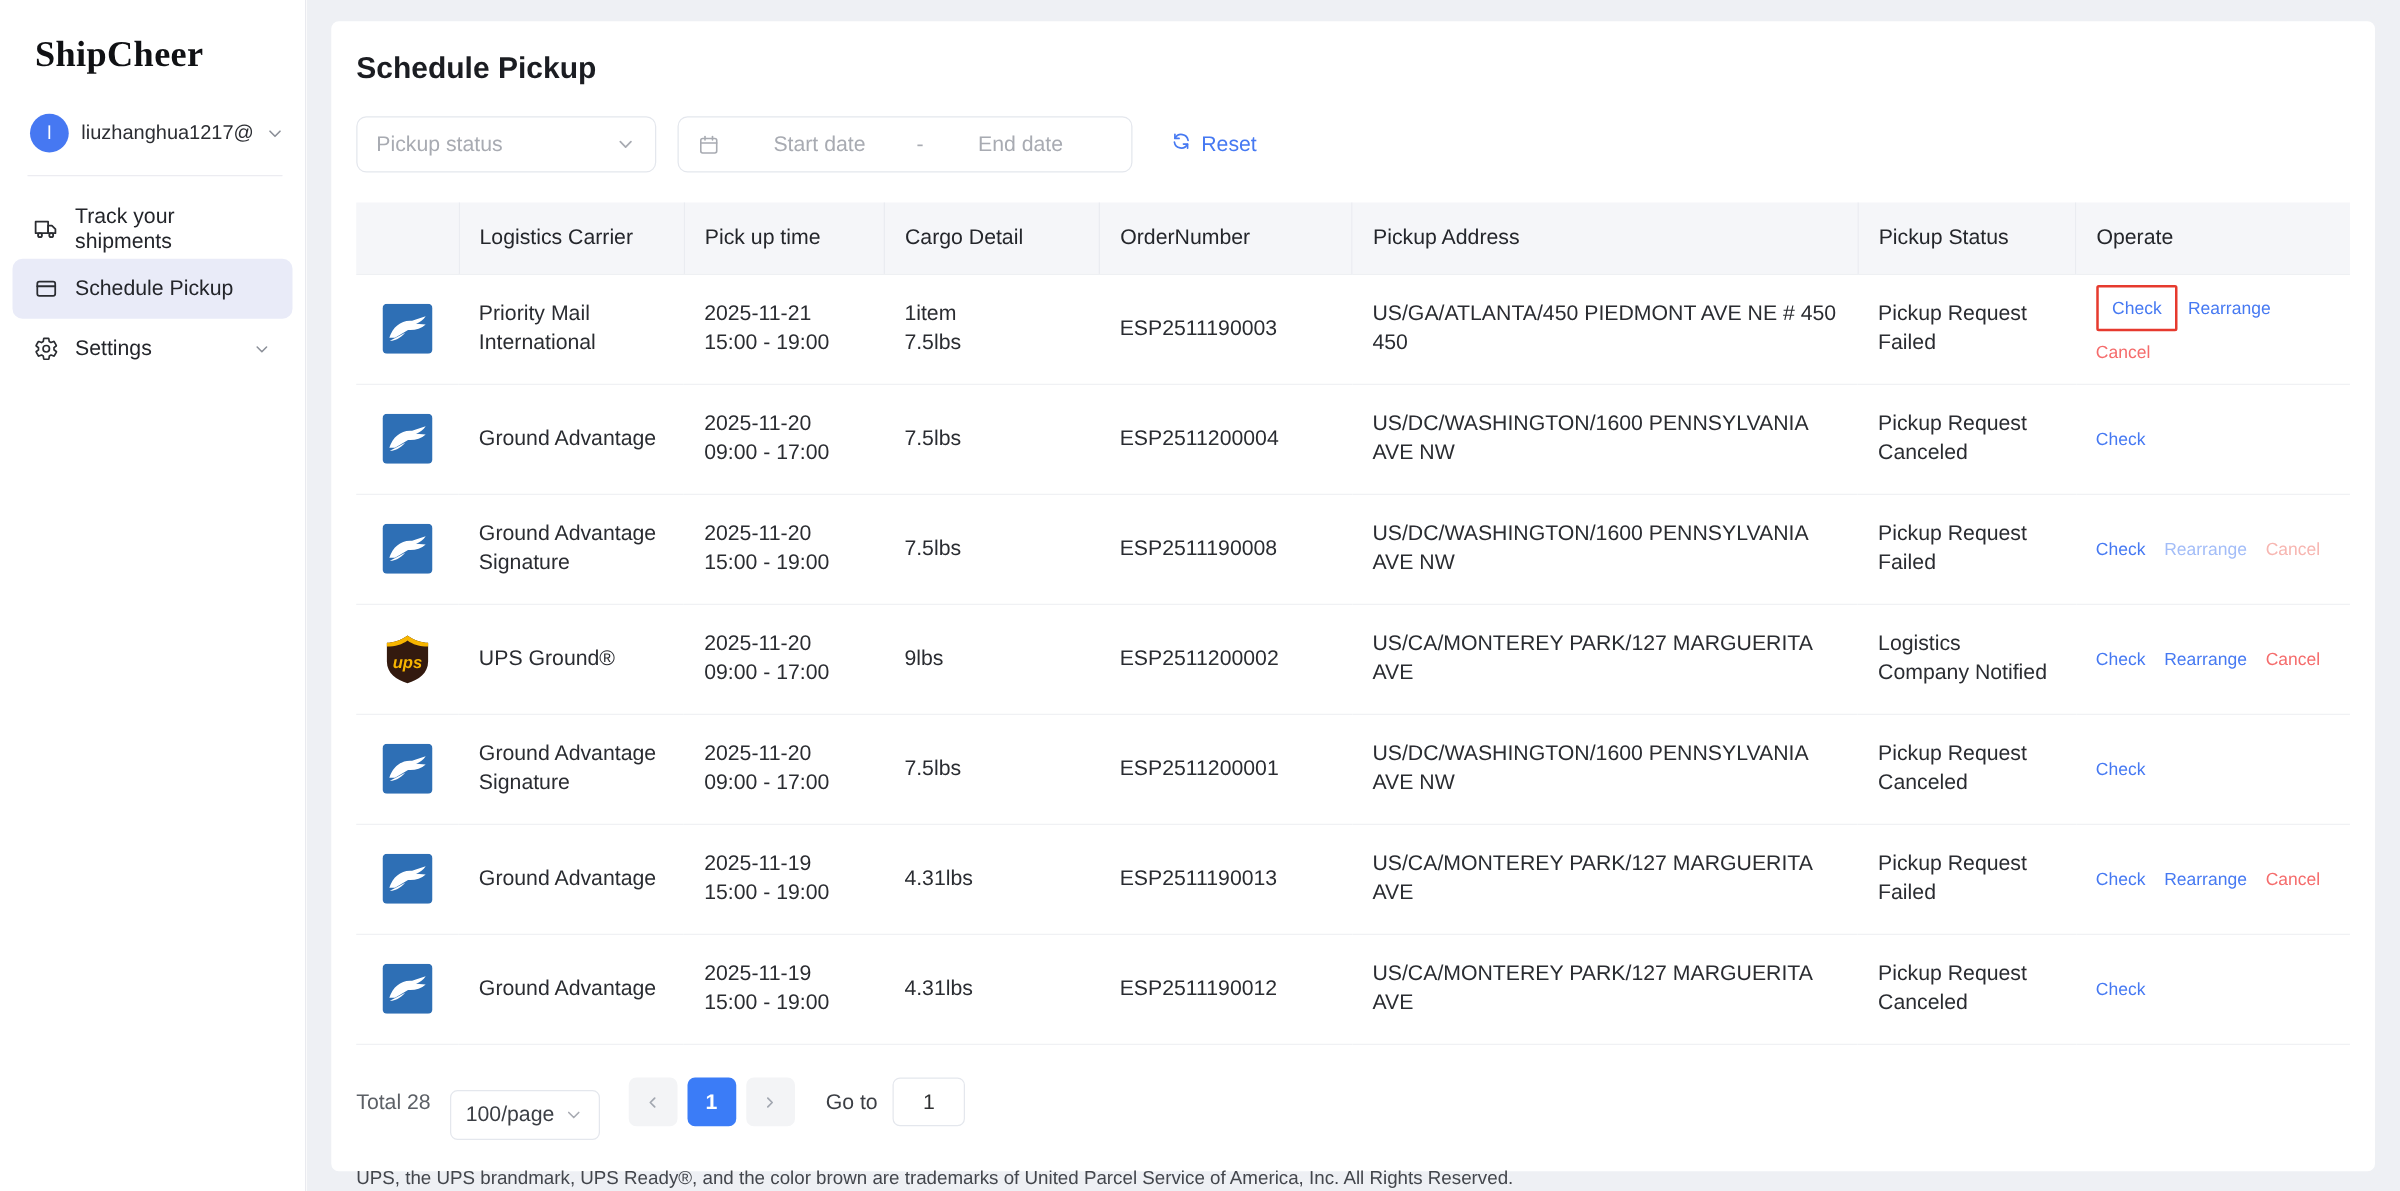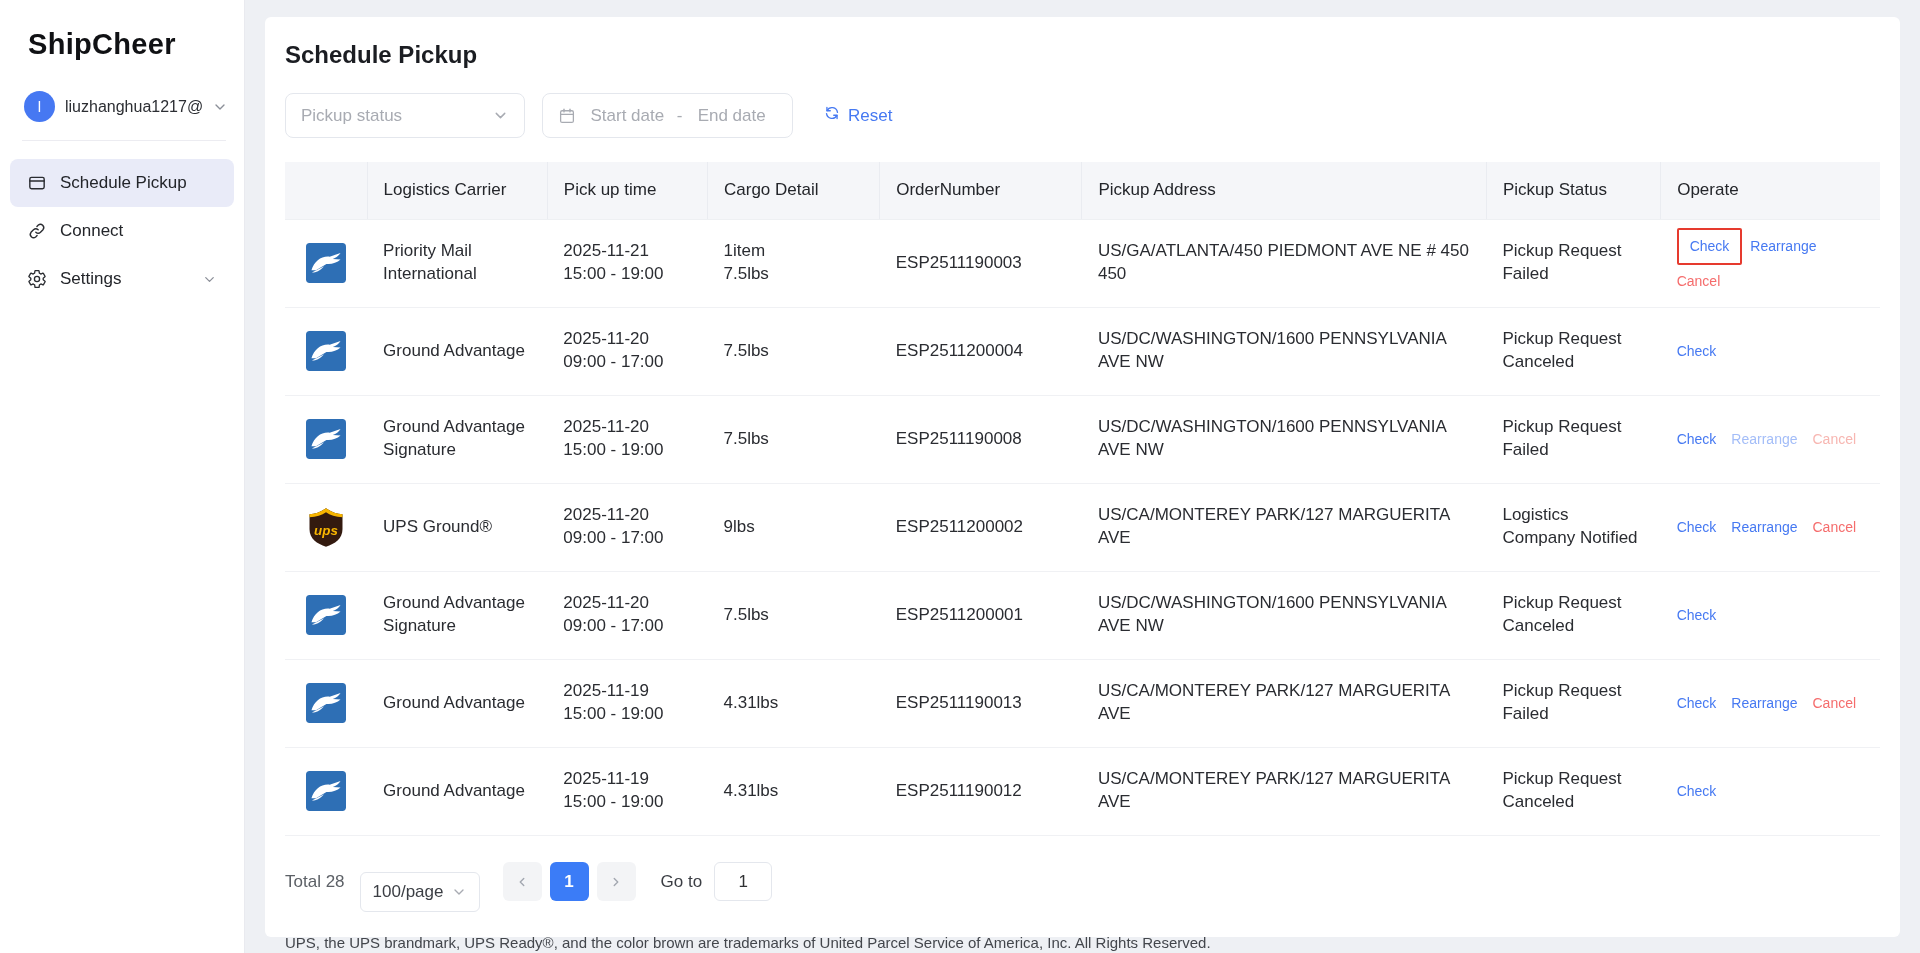--- a/index.html
+++ b/index.html
@@ -8,21 +8,21 @@
     width:1920px; height:953px; overflow:hidden;
     background:#eef0f4;
     font-family:"Liberation Sans", sans-serif;
     color:#303133;
   }
   
   .sidebar {
     position:fixed; left:0; top:0; width:245px; height:953px;
     background:#ffffff; border-right:1px solid #e9eaef;
   }
-  .logo { font-size:29px; font-weight:800; color:#101114; padding:28px 0 0 28px; letter-spacing:.3px; }
+  .logo { font-size:29px; font-weight:800; color:#101114; padding:28px 0 0 28px; letter-spacing:.3px;font-family:Liberation Serif, serif; }
   .user-row { display:flex; align-items:center; gap:10px; margin:30px 16px 0 24px; cursor:pointer; }
   .avatar {
     width:31px; height:31px; border-radius:50%; background:#4678f2; color:#fff;
     display:flex; align-items:center; justify-content:center; font-size:15px; flex:0 0 31px;
   }
   .user-email { font-size:16px; color:#2c2e33; flex:1; white-space:nowrap; overflow:hidden; }
   .user-chev { color:#8b8f98; display:flex; }
   .divider { height:1px; background:#ececf1; margin:18px 18px 12px 22px; }
   .nav { padding:6px 10px; }
   .nav-item {
@@ -37,21 +37,21 @@
   .card { background:#fff; border-radius:6px; padding:24px 20px 20px 20px; height:920px; }
   .page-title { font-size:24px; font-weight:700; color:#1b1d22; }
   
   .filters { display:flex; align-items:center; margin-top:24px; gap:17px; }
   .select-box {
     width:240px; height:45px; border:1px solid #e4e7ed; border-radius:8px;
     display:flex; align-items:center; padding:0 15px; font-size:17px; color:#a8abb2; background:#fff; cursor:pointer;
   }
   .select-box .sel-chev { margin-left:auto; color:#a8abb2; display:flex; }
   .date-box {
-    width:251px; height:45px; border:1px solid #e4e7ed; border-radius:8px;
+    width:364px; height:45px; border:1px solid #e4e7ed; border-radius:8px;
     display:flex; align-items:center; padding:0 15px; font-size:17px; color:#a8abb2; cursor:pointer;
   }
   .date-box .cal { display:flex; color:#a8abb2; margin-right:6px; }
   .date-box .d-ph { flex:1; text-align:center; }
   .date-box .d-sep { padding:0 4px; color:#a8abb2; }
   .reset-link { display:flex; align-items:center; gap:8px; color:#4679f2; font-size:17px; cursor:pointer; margin-left:14px; }
   
   table.grid { width:100%; border-collapse:collapse; table-layout:fixed; margin-top:24px; }
   .grid thead th {
     background:#f5f6f9; height:57px; text-align:left; font-size:17px; font-weight:500;
@@ -104,37 +104,39 @@
     <span class="user-chev">
       <svg width="16" height="16" viewBox="0 0 24 24" fill="none" stroke="currentColor" stroke-width="2" stroke-linecap="round" stroke-linejoin="round">
           <path d="M6 9l6 6 6-6"></path>
         </svg>
     </span>
   </div>
 
   <div class="divider"></div>
 
   <div class="nav">
+    <div class="nav-item">
+      <span class="nav-icon">
+        <svg width="20" height="20" viewBox="0 0 24 24" fill="none" stroke="currentColor" stroke-width="1.7" stroke-linecap="round" stroke-linejoin="round">
+            <path d="M1.8 5.2h12v11h-12z"></path>
+            <path d="M13.8 9h3.6l3.4 3.4v3.8h-7z"></path>
+            <circle cx="6" cy="18.2" r="1.9"></circle>
+            <circle cx="16.8" cy="18.2" r="1.9"></circle>
+          </svg>
+      </span>
+      <span class="nav-label">Track your shipments</span>
+    </div>
     <div class="nav-item active">
       <span class="nav-icon">
         <svg width="20" height="20" viewBox="0 0 24 24" fill="none" stroke="currentColor" stroke-width="1.7" stroke-linecap="round" stroke-linejoin="round">
             <rect x="3.4" y="5.2" width="17.2" height="13.6" rx="2"></rect>
             <line x1="3.4" y1="9.6" x2="20.6" y2="9.6"></line>
           </svg>
       </span>
       <span class="nav-label">Schedule Pickup</span>
-    </div>
-    <div class="nav-item">
-      <span class="nav-icon">
-        <svg width="20" height="20" viewBox="0 0 24 24" fill="none" stroke="currentColor" stroke-width="1.7" stroke-linecap="round" stroke-linejoin="round">
-            <path d="M10.6 13.4a4 4 0 0 0 5.6 0l3-3a4 4 0 0 0-5.6-5.6L11.9 6.5"></path>
-            <path d="M13.4 10.6a4 4 0 0 0-5.6 0l-3 3a4 4 0 0 0 5.6 5.6l1.7-1.7"></path>
-          </svg>
-      </span>
-      <span class="nav-label">Connect</span>
     </div>
     <div class="nav-item">
       <span class="nav-icon">
         <svg width="20" height="20" viewBox="0 0 24 24" fill="none" stroke="currentColor" stroke-width="1.6" stroke-linejoin="round">
             <path d="M19.4 13c.04-.33.06-.66.06-1s-.02-.67-.06-1l2.1-1.65a.5.5 0 0 0 .12-.64l-2-3.46a.5.5 0 0 0-.6-.22l-2.5 1a7.3 7.3 0 0 0-1.7-1l-.38-2.65A.5.5 0 0 0 14 2h-4a.5.5 0 0 0-.5.42l-.38 2.65a7.3 7.3 0 0 0-1.7 1l-2.5-1a.5.5 0 0 0-.6.22l-2 3.46a.5.5 0 0 0 .12.64L4.6 11c-.04.33-.06.66-.06 1s.02.67.06 1l-2.1 1.65a.5.5 0 0 0-.12.64l2 3.46c.13.22.39.31.6.22l2.5-1a7.3 7.3 0 0 0 1.7 1l.38 2.65c.04.24.25.42.5.42h4c.25 0 .46-.18.5-.42l.38-2.65a7.3 7.3 0 0 0 1.7-1l2.5 1c.21.09.47 0 .6-.22l2-3.46a.5.5 0 0 0-.12-.64L19.4 13Z"></path>
             <circle cx="12" cy="12" r="3.1"></circle>
           </svg>
       </span>
       <span class="nav-label">Settings</span>
       <span class="nav-chev">

